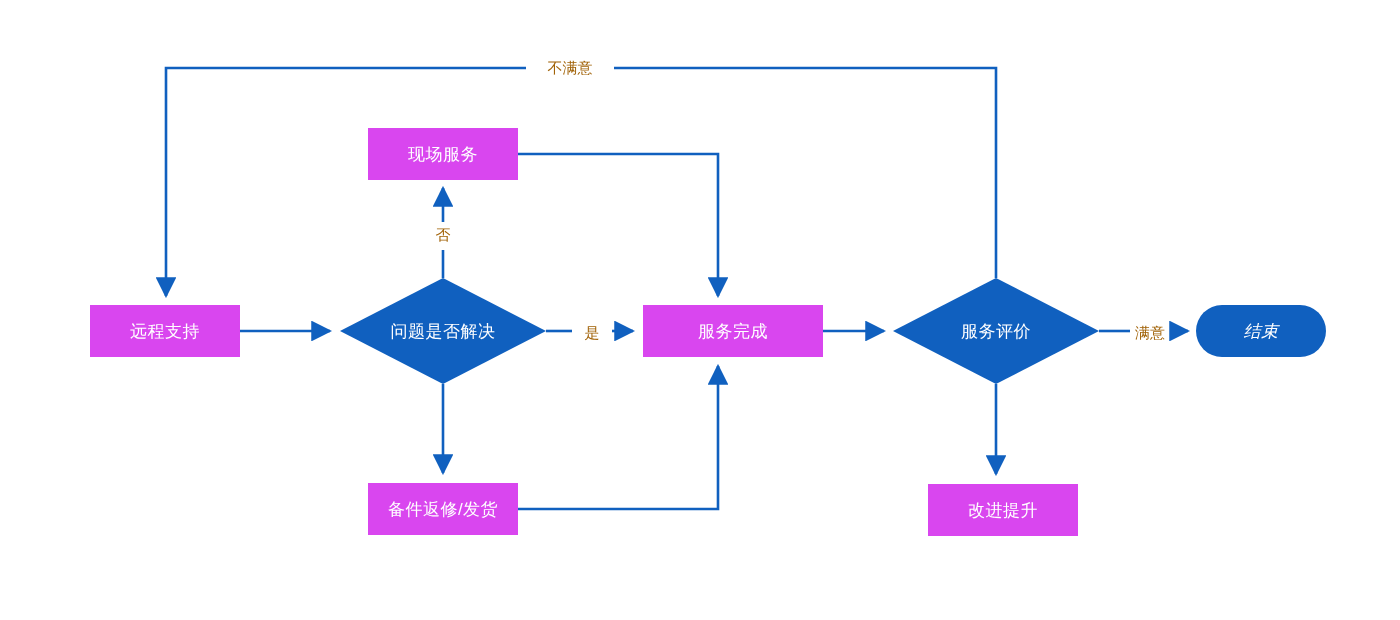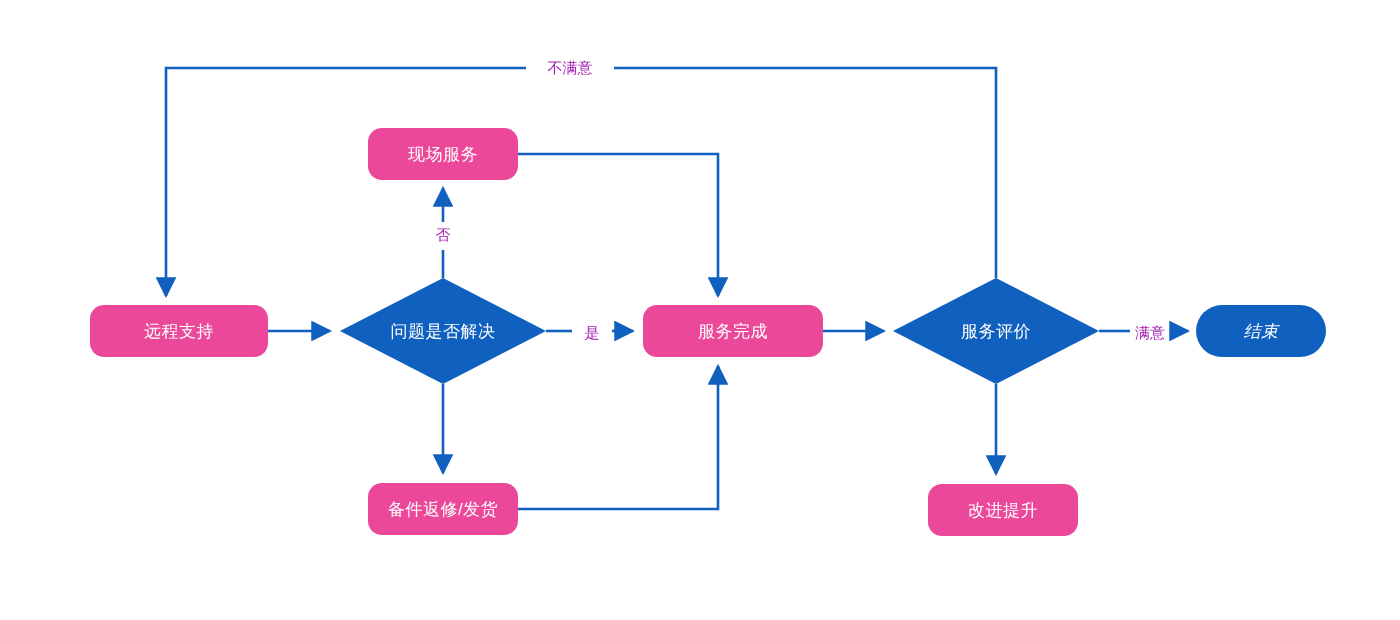--- a/index.html
+++ b/index.html
@@ -29,22 +29,21 @@
     display: flex;
     align-items: center;
     justify-content: center;
     color: #ffffff;
     font-size: 17px;
     letter-spacing: 0.5px;
     white-space: nowrap;
     box-sizing: border-box;
   }
   .node.rect {
-    background: #ec4899;
-    border-radius: 14px;
+    background: #d946ef;
   }
   .node.rounded {
     background: #1060bf;
     border-radius: 26px;
   }
   .node.diamond {
     background: transparent;
   }
   .diamond-shape {
     position: absolute;
@@ -56,21 +55,21 @@
   .diamond-label {
     position: relative;
     z-index: 2;
     color: #ffffff;
     font-size: 17px;
     letter-spacing: 0.5px;
     white-space: nowrap;
   }
   .edge-label {
     position: absolute;
-    color: #a21caf;
+    color: #a16207;
     font-size: 15px;
     white-space: nowrap;
     transform: translate(-50%, -50%);
     background: #ffffff;
     padding: 0 4px;
   }
 </style>
 </head>
 <body>
 
@@ -108,21 +107,21 @@
       <path d="M 1170 331 L 1188 331" marker-end="url(#arrowBig)"></path>
 
       <path d="M 996 384 L 996 474" marker-end="url(#arrowBig)"></path>
 
       <path d="M 996 278 L 996 68 L 614 68"></path>
       <path d="M 526 68 L 166 68 L 166 296" marker-end="url(#arrowBig)"></path>
 
     </g>
   </svg>
 
-  <div class="node rect" style="left:90px; top:305px; width:178px; height:52px;">
+  <div class="node rect" style="left:90px; top:305px; width:150px; height:52px;">
     <span>远程支持</span>
   </div>
 
   <div class="node diamond" style="left:340px; top:278px; width:206px; height:106px;">
     <svg class="diamond-shape" viewBox="0 0 206 106" preserveAspectRatio="none">
       <polygon points="103,0 206,53 103,106 0,53" fill="#1060bf"></polygon>
     </svg>
     <span class="diamond-label">问题是否解决</span>
   </div>
 

